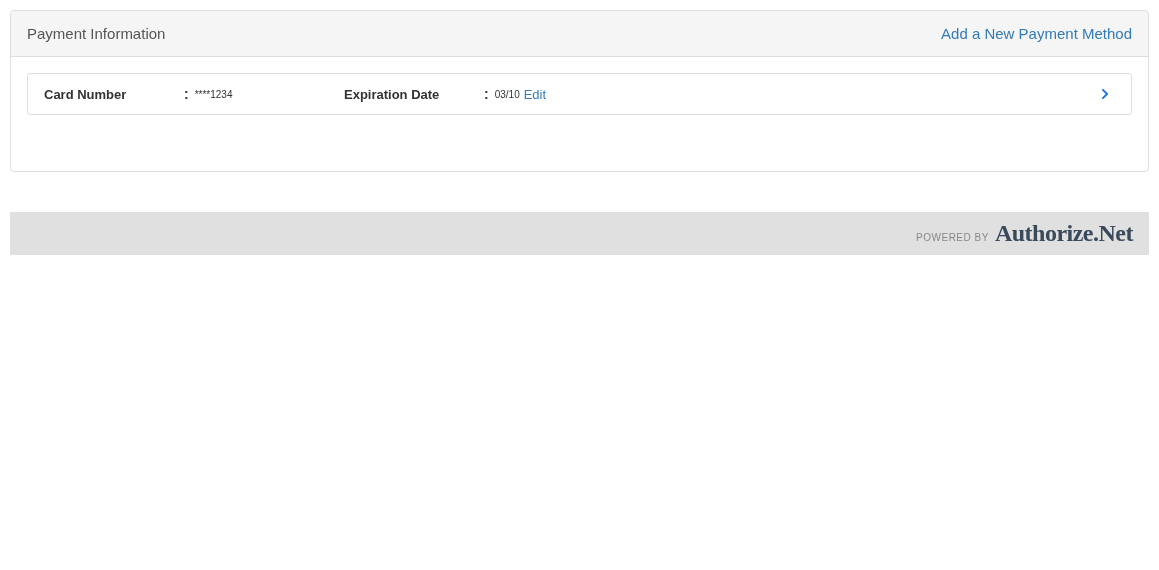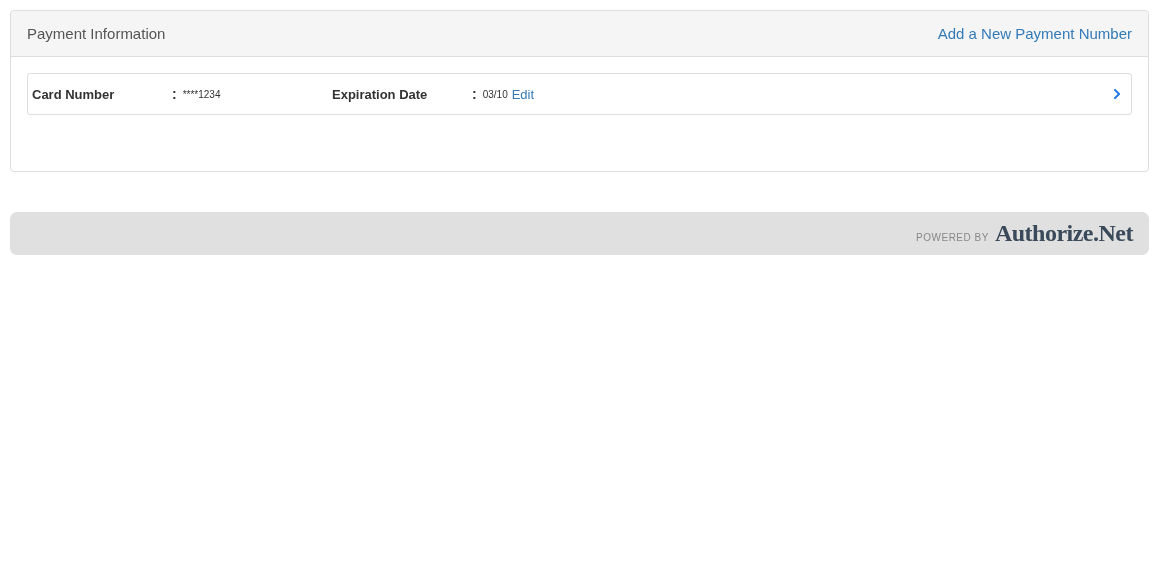--- a/index.html
+++ b/index.html
@@ -40,21 +40,21 @@
       text-decoration: none;
       font-size: 15px;
       cursor: pointer;
     }
     .panel-body {
       padding: 16px;
     }
     .card-row {
       border: 1px solid #ddd;
       border-radius: 3px;
-      padding: 12px 4px;
+      padding: 12px 16px;
       display: flex;
       background: #fff;
     }
     .field-group {
       display: flex;
       align-items: center;
     }
     .field-label {
       font-weight: 700;
       font-size: 13px;
@@ -102,42 +102,41 @@
     .footer-bar {
       margin: 10px;
       margin-top: 40px;
       background: #e0e0e0;
       padding: 8px 16px;
       text-align: right;
       display: flex;
       justify-content: flex-end;
       align-items: baseline;
       gap: 6px;
-      border-radius: 7px;
     }
     .powered-by {
       font-size: 10px;
       color: #888;
       letter-spacing: 0.5px;
     }
     .brand {
       font-family: Liberation Serif, serif;
       font-size: 24px;
       color: #3a4a5a;
       font-weight: 700;
       letter-spacing: -0.5px;
     }
   </style>
 </head>
 <body>
 
 <div class="outer-panel">
   <div class="panel-header">
     <span class="panel-title">Payment Information</span>
-    <a class="add-link">Add a New Payment Number</a>
+    <a class="add-link">Add a New Payment Method</a>
   </div>
   <div class="panel-body">
     <div class="card-row">
       <div class="field-group group-card">
         <span class="field-label">Card Number</span>
         <span class="field-colon">:</span>
         <span class="field-value">****1234</span>
       </div>
       <div class="field-group group-exp">
         <span class="field-label">Expiration Date</span>

